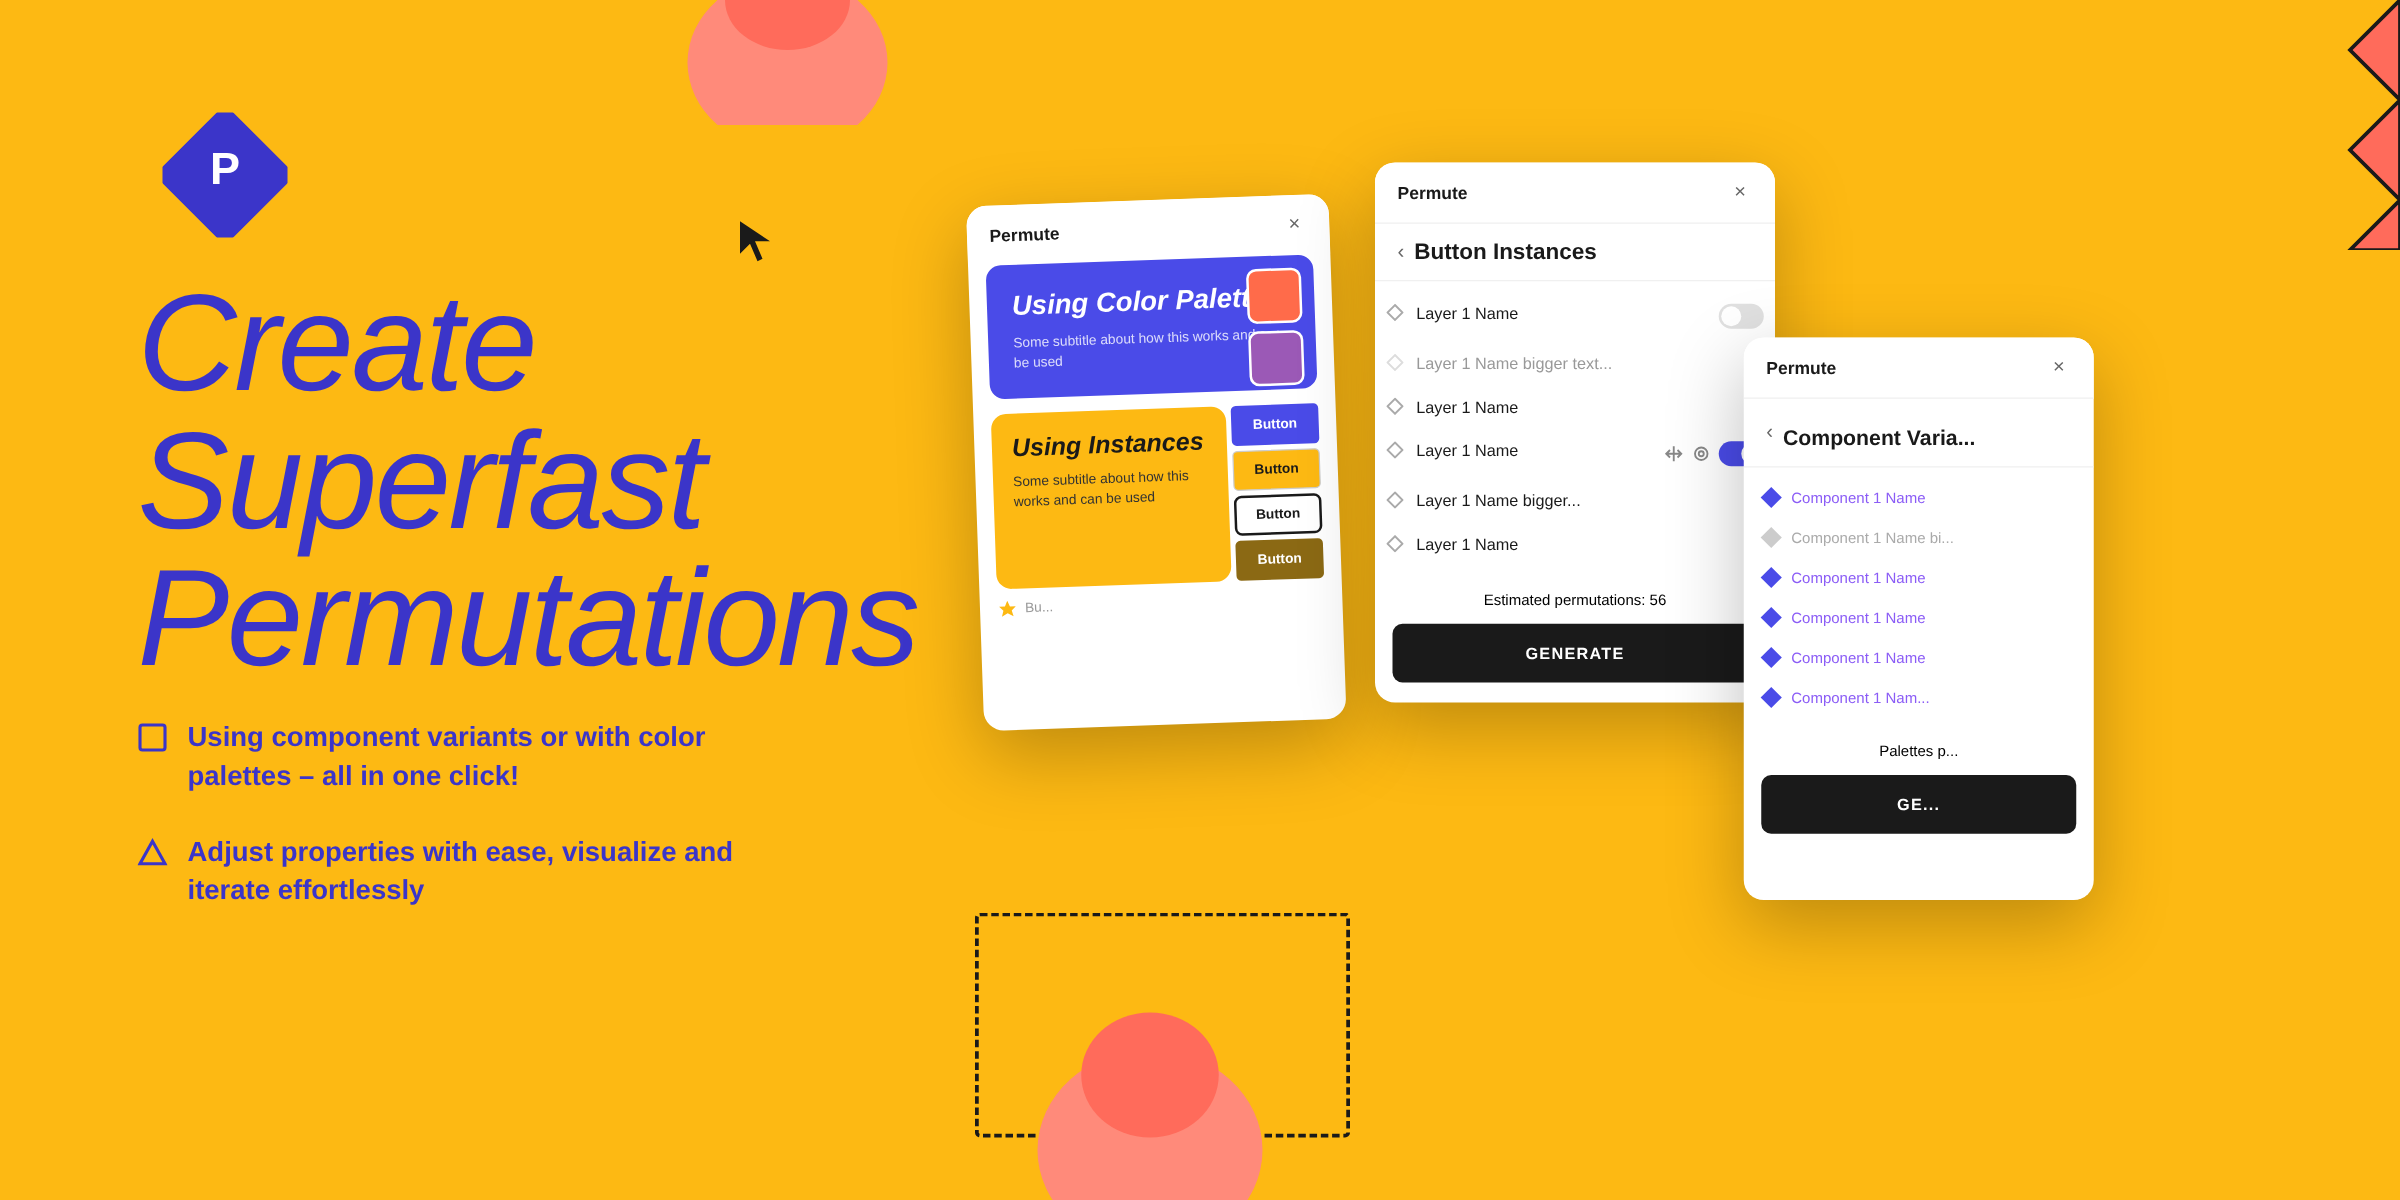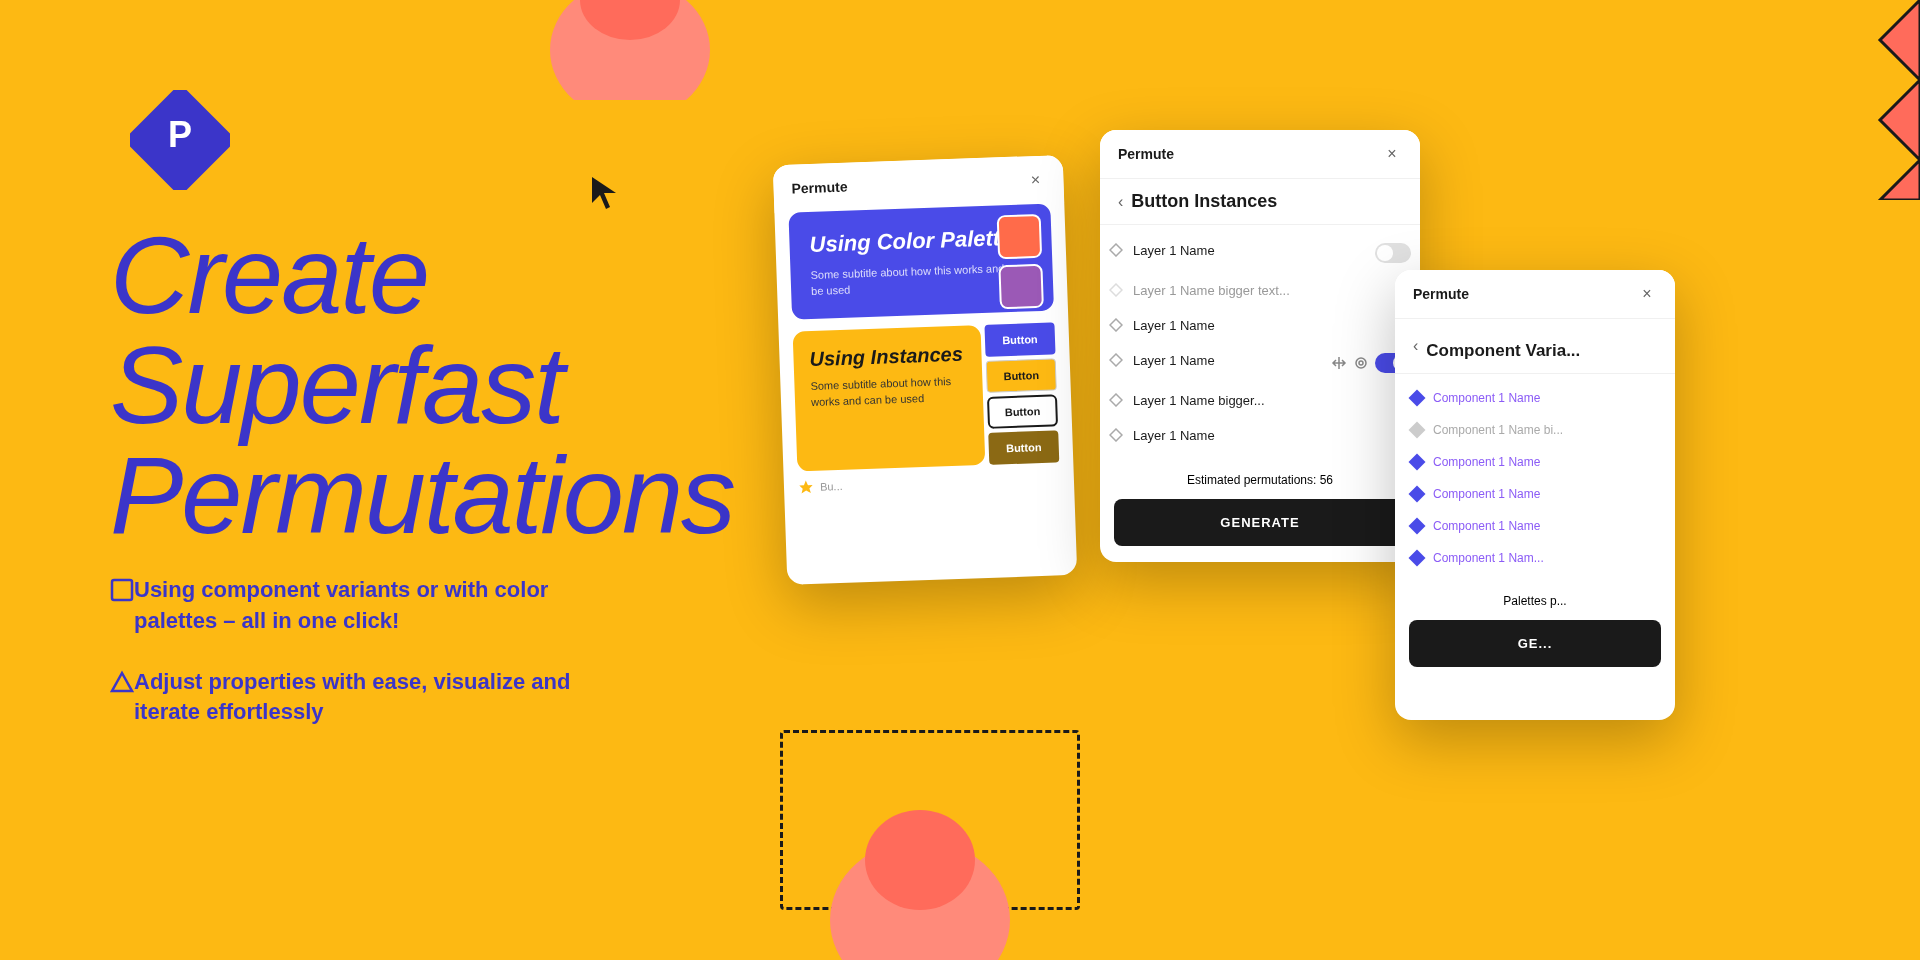--- a/index.html
+++ b/index.html
@@ -51,20 +51,21 @@
     .feature-list {
       position: absolute;
       top: 575px;
       left: 110px;
       max-width: 500px;
     }
 
     .feature-item {
       display: flex;
       align-items: flex-start;
+      gap: 16px;
       margin-bottom: 30px;
     }
 
     .feature-icon {
       width: 24px;
       height: 24px;
       flex-shrink: 0;
       margin-top: 3px;
     }
 

